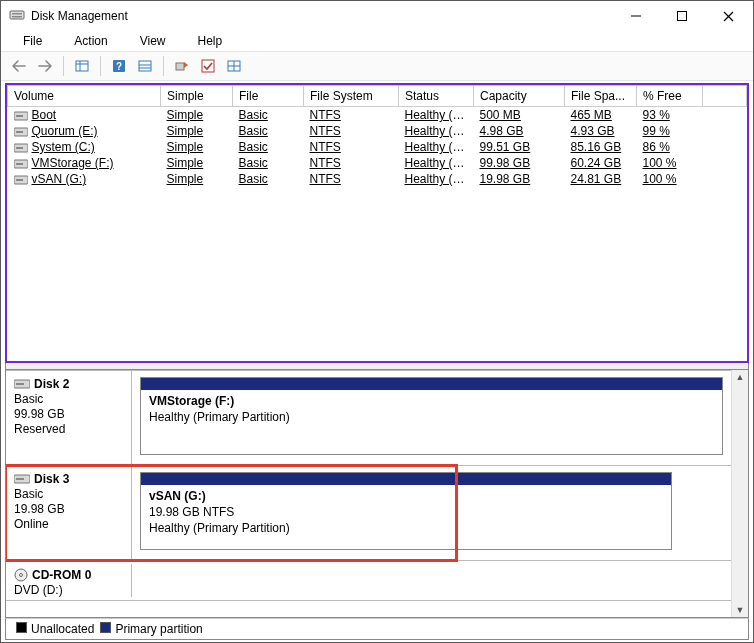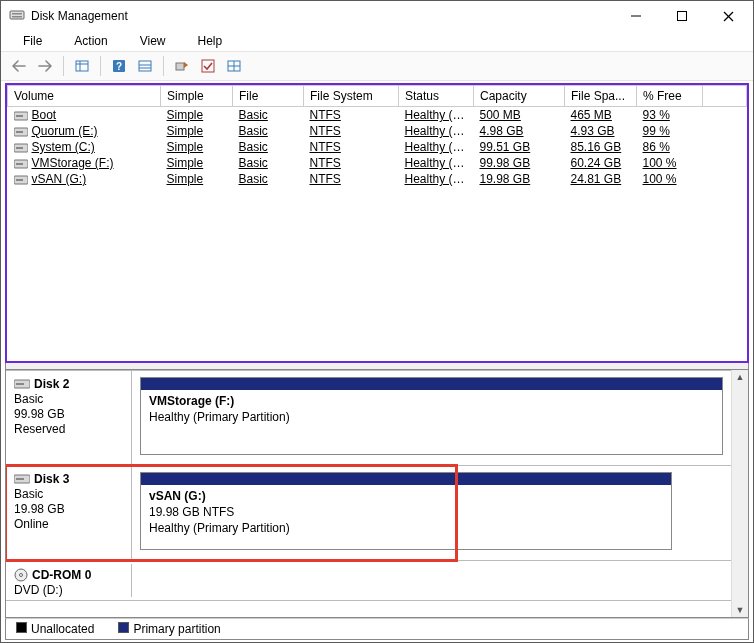--- a/index.html
+++ b/index.html
@@ -166,21 +166,21 @@
     position: absolute;
     border: 3px solid #e23b2e;
     pointer-events: none;
     z-index: 10;
   }
   
   .legend {
     height: 22px;
     display: flex;
     align-items: center;
-    gap: 24px;
+    gap: 6px;
     padding: 0 10px;
     border-top: 1px solid #ccc;
     background: #fff;
     margin: 0 4px 2px 4px;
     border-left:1px solid #888;
     border-right:1px solid #888;
     border-bottom:1px solid #888;
   }
   .swatch { width: 11px; height: 11px; display:inline-block; margin-right:4px; border:1px solid #555;}
   .swatch.black { background:#000; }

